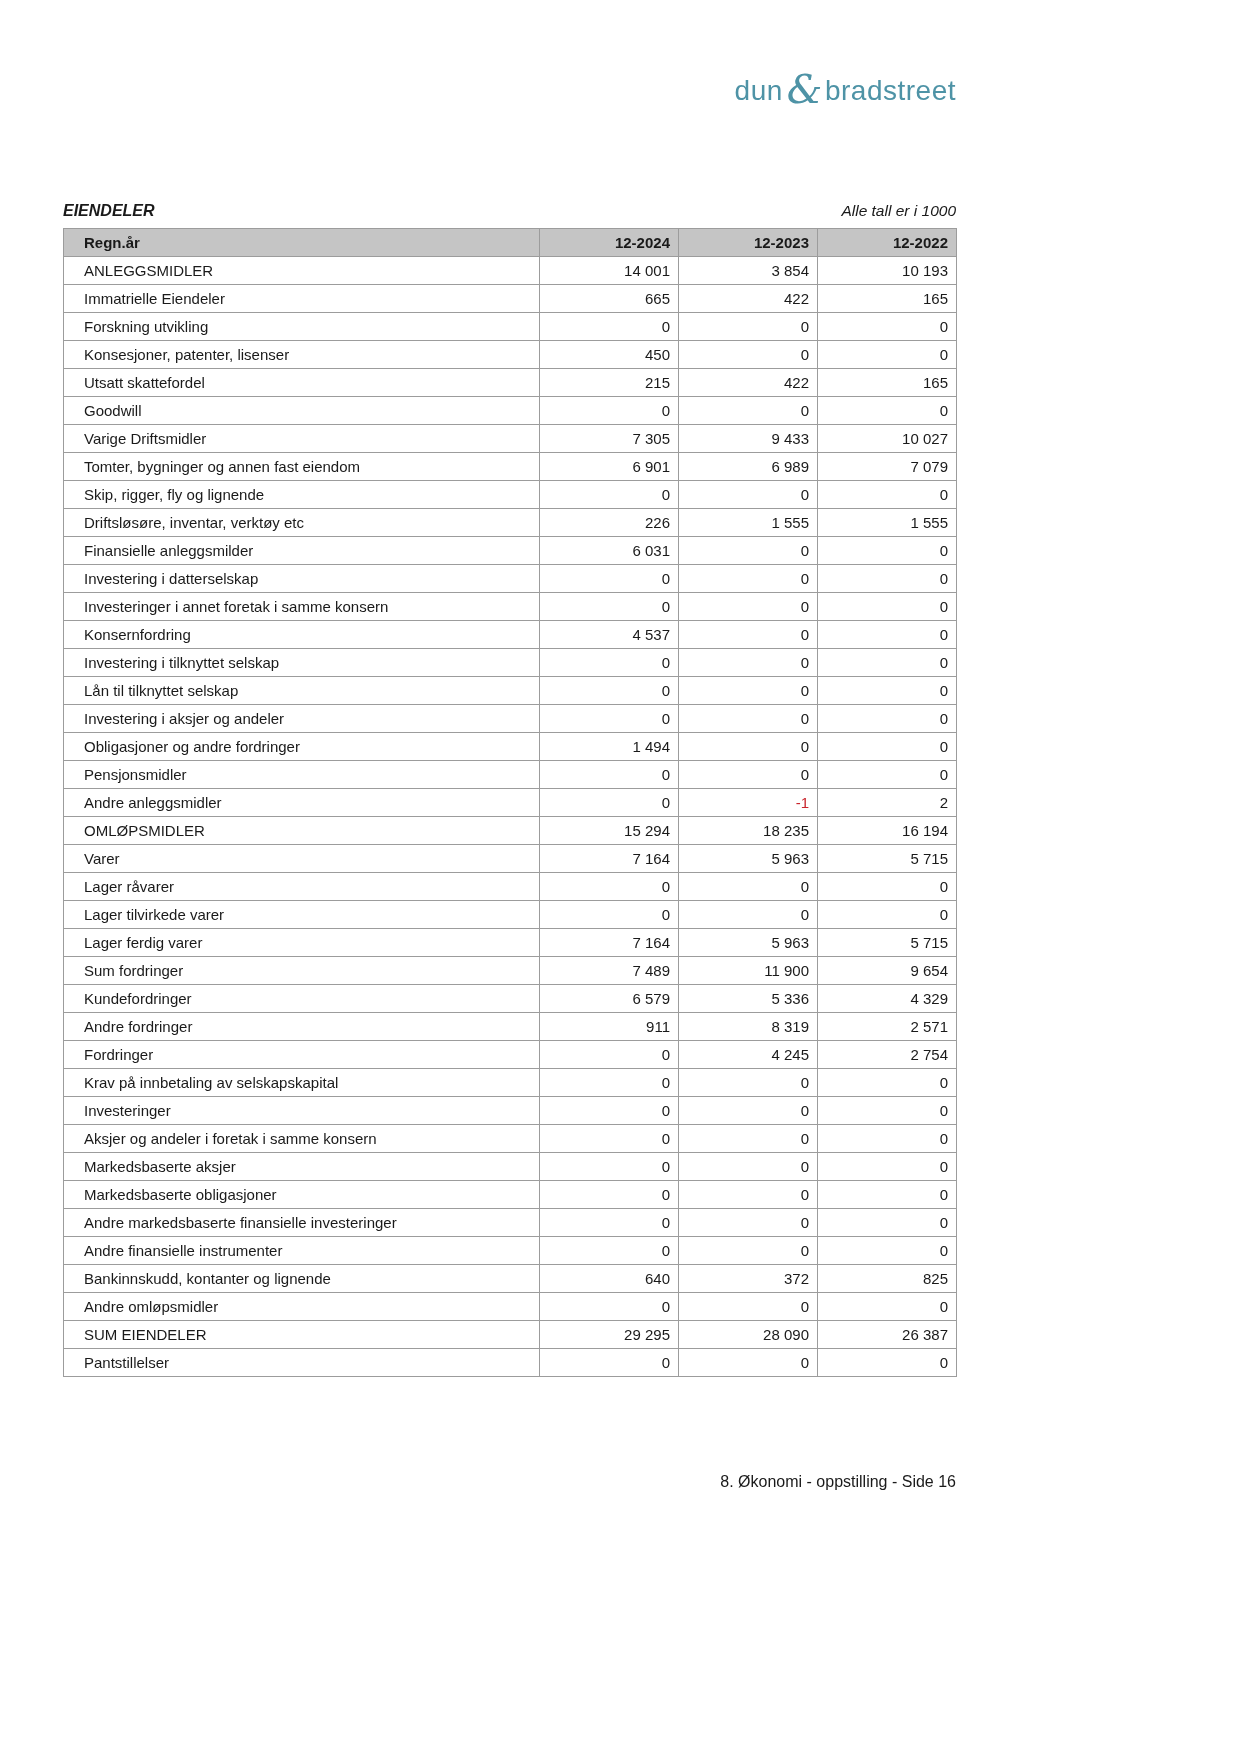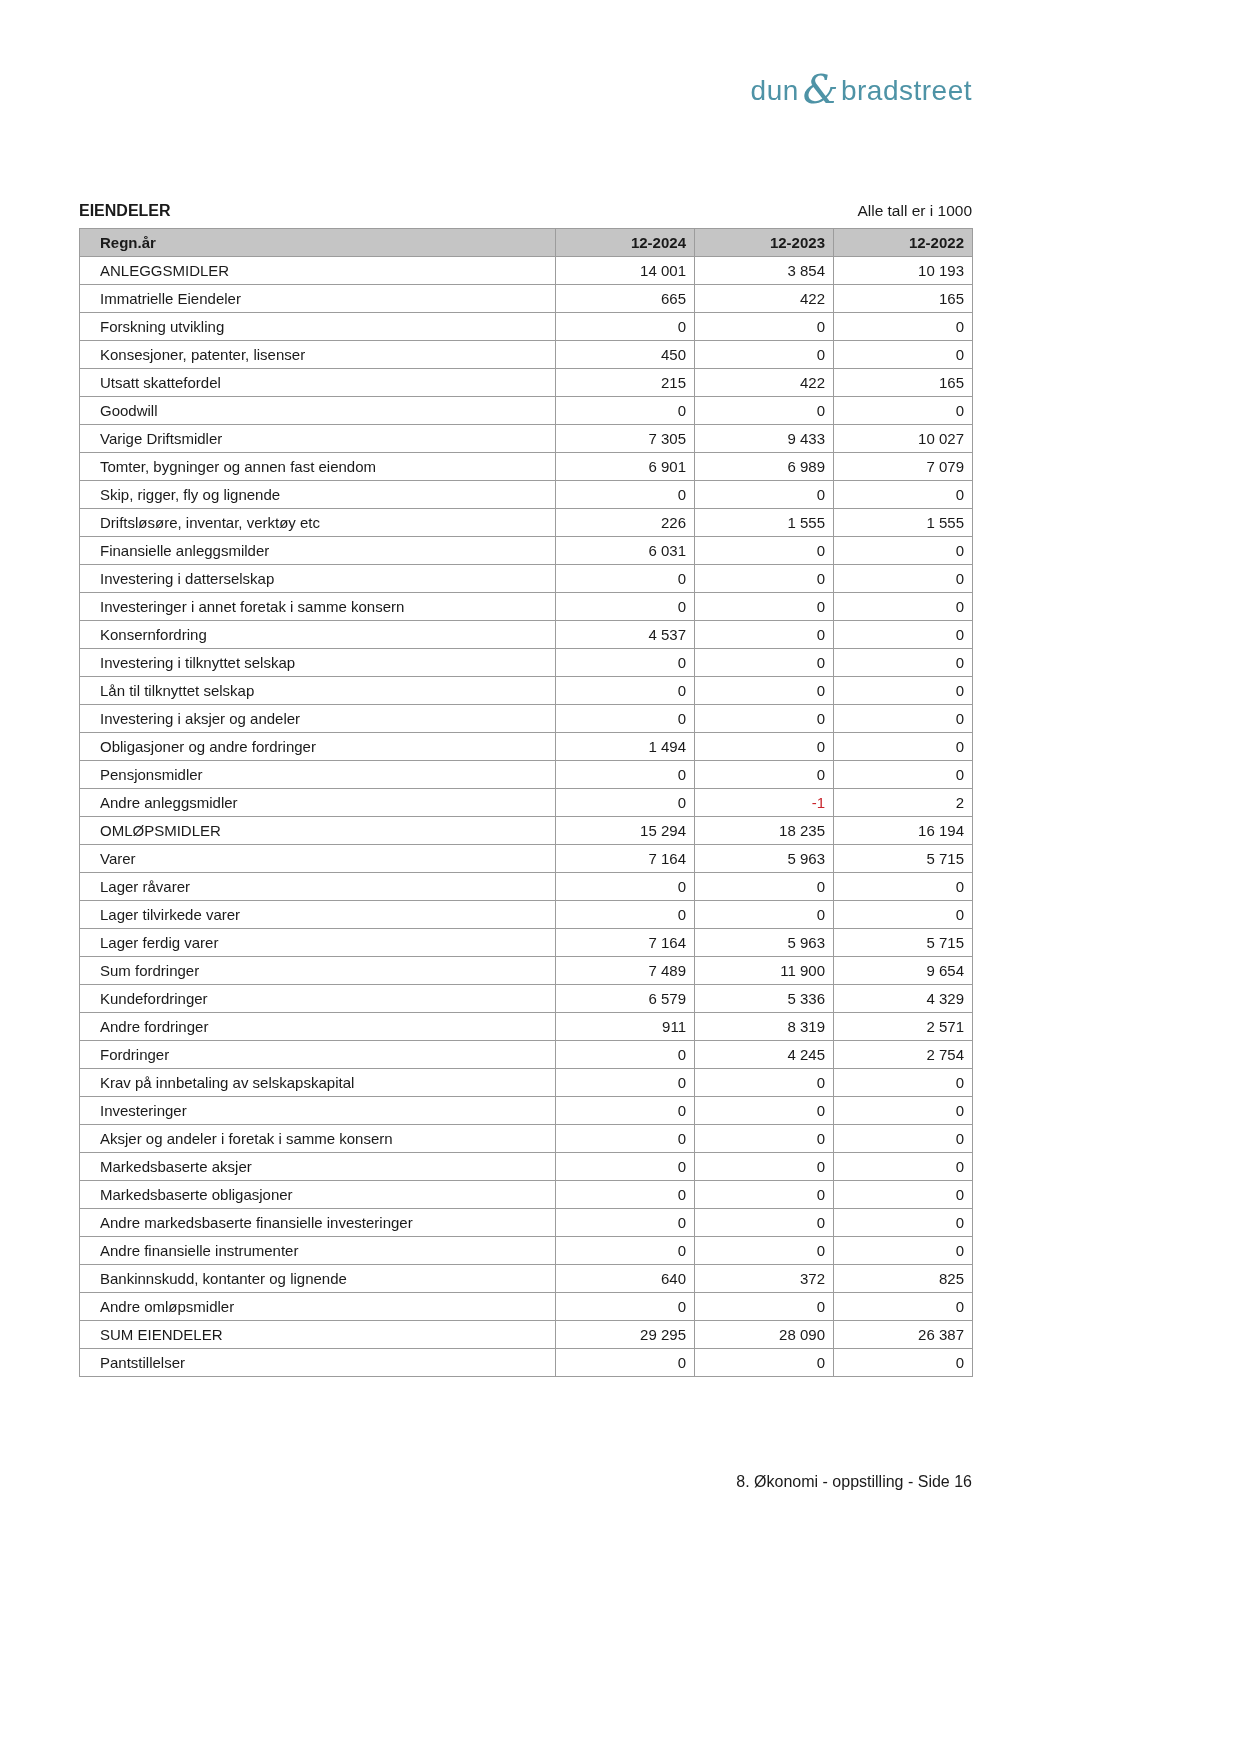--- a/index.html
+++ b/index.html
@@ -13,21 +13,21 @@
   }
   .page {
     position: relative;
     width: 1241px;
     height: 1754px;
     background: #ffffff;
     overflow: hidden;
   }
   .content {
     position: absolute;
-    left: 79px;
+    left: 63px;
     top: 0;
     width: 893px;
   }
   
   .logo-row {
     padding-top: 70px;
     text-align: right;
     height: 112px;
   }
   .logo {
@@ -47,20 +47,21 @@
     margin: 0 2px 0 4px;
     position: relative;
     top: 3px;
   }
   
   .title-row {
     margin-top: 90px;
     display: flex;
     justify-content: space-between;
     align-items: baseline;
+    font-style: italic;
   }
   .section-title {
     font-size: 16px;
     font-weight: bold;
   }
   .units-note {
     font-size: 15.5px;
   }
   
   table {

